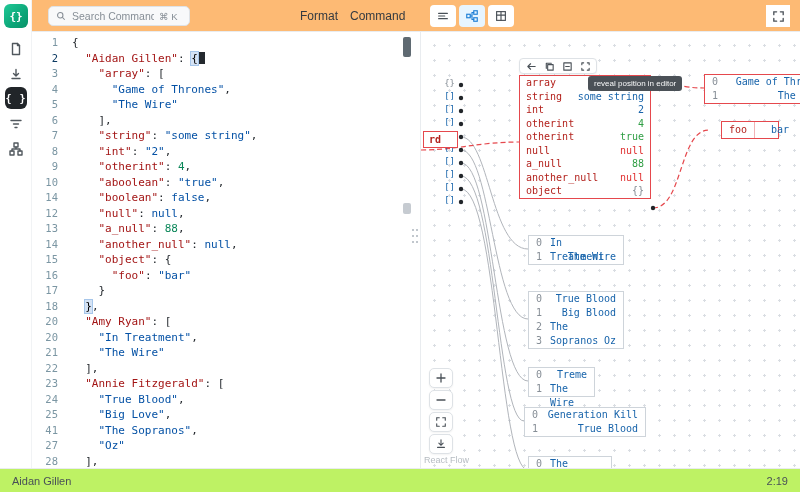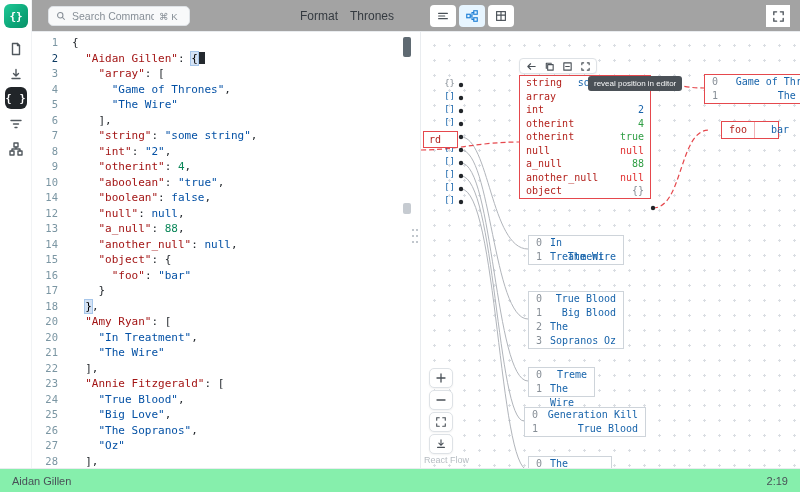--- a/index.html
+++ b/index.html
@@ -13,21 +13,21 @@
   .logo{position:absolute;left:4px;top:4px;width:24px;height:24px;border-radius:6px;
     background:linear-gradient(135deg,#20c997,#0ca678 60%,#099268);
     color:#fff;font:bold 11px "DejaVu Sans Mono",monospace;display:flex;align-items:center;justify-content:center;}
   .railbtn{position:absolute;left:5px;width:22px;height:22px;border-radius:6px;
     display:flex;align-items:center;justify-content:center;cursor:pointer;}
   .railbtn svg{stroke:#51585e;fill:none;stroke-width:1.4;stroke-linecap:round;stroke-linejoin:round;}
   .railbtn.active{background:#212529;}
   .railbtn.active span{color:#fff;font:bold 10px "DejaVu Sans Mono",monospace;letter-spacing:1px;}
 
   
-  .topbar{position:absolute;left:32px;top:0;width:768px;height:32px;background:#a3a3a3;
+  .topbar{position:absolute;left:32px;top:0;width:768px;height:32px;background:#fdba74;
     border-bottom:1px solid #e9ecef;z-index:25;}
   .search{position:absolute;left:16px;top:6px;width:142px;height:20px;background:#f8f9fa;
     border:1px solid #dee2e6;border-radius:5px;display:flex;align-items:center;padding:0 6px;gap:5px;}
   .search svg{stroke:#868e96;fill:none;stroke-width:1.4;flex:0 0 auto;}
   .search input{border:none;outline:none;background:transparent;width:82px;
     font:10.5px "Liberation Sans",sans-serif;color:#495057;}
   .search input::placeholder{color:#868e96;}
   .kbd{font:9.5px "Liberation Sans",sans-serif;color:#868e96;white-space:nowrap;}
   .txtbtn{position:absolute;top:9px;font:12px "Liberation Sans",sans-serif;color:#343a40;cursor:pointer;background:none;border:none;}
   .toggles{position:absolute;left:398px;top:5px;display:flex;gap:3px;}
@@ -71,40 +71,40 @@
   .kvrow{display:flex;justify-content:space-between;gap:8px;height:13.5px;line-height:13.5px;padding:0 6px;}
   .kvrow .k{color:#b3221d;}
   .arow{display:flex;justify-content:space-between;gap:8px;height:14px;line-height:14px;padding:0 7px;}
   .arow .i{color:#868e96;}
   .arow .v{color:#1864ab;}
   .v-string{color:#1864ab;} .v-number{color:#2f9e44;} .v-bool-true{color:#2f9e44;}
   .v-bool-false{color:#e03131;} .v-null{color:#e03131;} .v-brace{color:#868e96;} .v-none{color:#868e96;}
   .glycol{position:absolute;left:12px;top:46px;z-index:4;}
   .glyrow{height:13px;line-height:13px;width:22px;text-align:right;font:9px "DejaVu Sans Mono",monospace;}
   .gly-gray{color:#868e96;} .gly-blue{color:#1864ab;}
-  .rdbox{display:flex;align-items:center;padding-left:5px;color:#b3221d;}
+  .rdbox{display:flex;align-items:center;padding-left:5px;color:#b3221d;font-weight:bold;}
   .ntoolbar{position:absolute;left:98px;top:26px;height:16px;background:#fff;border:1px solid #dee2e6;
     border-radius:4px;display:flex;align-items:center;padding:0 3px;gap:2px;z-index:10;
     box-shadow:0 1px 2px rgba(0,0,0,.06);}
   .ntoolbar button{width:16px;height:13px;border:none;background:none;display:flex;align-items:center;justify-content:center;cursor:pointer;}
   .ntoolbar svg{stroke:#495057;fill:none;stroke-width:1.2;stroke-linecap:round;stroke-linejoin:round;}
   .tooltip{position:absolute;left:167px;top:44px;background:#4b5157;color:#f8f9fa;
     font:8px "Liberation Sans",sans-serif;padding:3px 6px;border-radius:3px;z-index:11;white-space:nowrap;}
   .foonode{display:flex;align-items:center;height:18px;line-height:16px;}
   .foonode .k{color:#b3221d;padding:0 7px;}
   .foonode .v{color:#1864ab;padding:0 16px;border-left:1px solid #f1b3b6;}
   .zoompanel{position:absolute;left:8px;top:336px;display:flex;flex-direction:column;gap:2px;z-index:12;}
   .zbtn{width:24px;height:20px;background:#fff;border:1px solid #dee2e6;border-radius:5px;
     display:flex;align-items:center;justify-content:center;cursor:pointer;
     box-shadow:0 1px 2px rgba(0,0,0,.05);font:12px "Liberation Sans",sans-serif;color:#495057;}
   .zbtn svg{stroke:#495057;fill:none;stroke-width:1.3;stroke-linecap:round;}
   .attribution{position:absolute;left:3px;top:423px;font:9px "Liberation Sans",sans-serif;color:#b6bcc2;z-index:3;}
 
   
-  .statusbar{position:absolute;left:0;top:468px;width:800px;height:24px;background:#86efac;
+  .statusbar{position:absolute;left:0;top:468px;width:800px;height:24px;background:#bef264;
     border-top:1px solid #e9ecef;display:flex;align-items:center;justify-content:space-between;
     padding:0 12px;font:11px "Liberation Sans",sans-serif;color:#495057;z-index:50;}
 </style>
 </head>
 <body>
 
 <div class="app">
 
   <aside class="rail">
     <div class="logo">{}</div>
@@ -140,21 +140,21 @@
   <header class="topbar">
     <div class="search">
       <svg width="12" height="12" viewBox="0 0 16 16">
           <circle cx="7" cy="7" r="3.6"></circle>
           <path d="M9.9 9.9 13 13"></path>
         </svg>
       <input type="text" placeholder="Search Command" style="">
       <span class="kbd">⌘ K</span>
     </div>
     <button class="txtbtn" style="left:268px">Format</button>
-    <button class="txtbtn" style="left:318px">Thrones</button>
+    <button class="txtbtn" style="left:318px">Command</button>
     <div class="toggles">
       <button class="tgl">
         <svg width="14" height="14" viewBox="0 0 16 16">
             <path d="M3 5h10M3 8h7M3 11h10"></path>
           </svg>
       </button>
       <button class="tgl active">
         <svg width="14" height="14" viewBox="0 0 16 16">
             <rect x="2" y="6" width="4" height="4"></rect>
             <rect x="10" y="2" width="4" height="4"></rect>
@@ -196,21 +196,21 @@
         <div class="cl"><span class="ln">16</span><span class="ct"><span class="t-p">      </span><span class="t-k">"foo"</span><span class="t-p">: </span><span class="t-s">"bar"</span></span></div>
         <div class="cl"><span class="ln">17</span><span class="ct"><span class="t-p">    }</span></span></div>
         <div class="cl"><span class="ln">18</span><span class="ct"><span class="t-p">  </span><span class="t-bm">}</span><span class="t-p">,</span></span></div>
         <div class="cl"><span class="ln">20</span><span class="ct"><span class="t-p">  </span><span class="t-k">"Amy Ryan"</span><span class="t-p">: [</span></span></div>
         <div class="cl"><span class="ln">20</span><span class="ct"><span class="t-p">    </span><span class="t-s">"In Treatment"</span><span class="t-p">,</span></span></div>
         <div class="cl"><span class="ln">21</span><span class="ct"><span class="t-p">    </span><span class="t-s">"The Wire"</span></span></div>
         <div class="cl"><span class="ln">22</span><span class="ct"><span class="t-p">  ],</span></span></div>
         <div class="cl"><span class="ln">23</span><span class="ct"><span class="t-p">  </span><span class="t-k">"Annie Fitzgerald"</span><span class="t-p">: [</span></span></div>
         <div class="cl"><span class="ln">24</span><span class="ct"><span class="t-p">    </span><span class="t-s">"True Blood"</span><span class="t-p">,</span></span></div>
         <div class="cl"><span class="ln">25</span><span class="ct"><span class="t-p">    </span><span class="t-s">"Big Love"</span><span class="t-p">,</span></span></div>
-        <div class="cl"><span class="ln">26</span><span class="ct"><span class="t-p">    </span><span class="t-s">"The Sopranos"</span><span class="t-p">,</span></span></div>
+        <div class="cl"><span class="ln">41</span><span class="ct"><span class="t-p">    </span><span class="t-s">"The Sopranos"</span><span class="t-p">,</span></span></div>
         <div class="cl"><span class="ln">27</span><span class="ct"><span class="t-p">    </span><span class="t-s">"Oz"</span></span></div>
         <div class="cl"><span class="ln">28</span><span class="ct"><span class="t-p">  ],</span></span></div>
       </div>
     <div class="scrollmark sm1"></div>
     <div class="scrollmark sm2"></div>
   </main>
 
   <div class="grip">
     <svg width="8" height="16" viewBox="0 0 8 16">
         <g fill="#adb5bd">
@@ -288,26 +288,26 @@
       <button>
           <svg width="11" height="11" viewBox="0 0 12 12">
             <path d="M2 4V2h2M8 2h2v2M10 8v2H8M4 10H2V8"></path>
           </svg>
         </button>
     </div>
     <div class="tooltip">reveal position in editor</div>
 
     <div class="gnode sel" style="left:98px;top:43px;width:132px">
         <div class="kvrow">
+          <span class="k">array</span>
+          <span class="v-none"></span>
+        </div>
+        <div class="kvrow">
           <span class="k">string</span>
           <span class="v-string">some string</span>
-        </div>
-        <div class="kvrow">
-          <span class="k">array</span>
-          <span class="v-none"></span>
         </div>
         <div class="kvrow">
           <span class="k">int</span>
           <span class="v-string">2</span>
         </div>
         <div class="kvrow">
           <span class="k">otherint</span>
           <span class="v-number">4</span>
         </div>
         <div class="kvrow">

